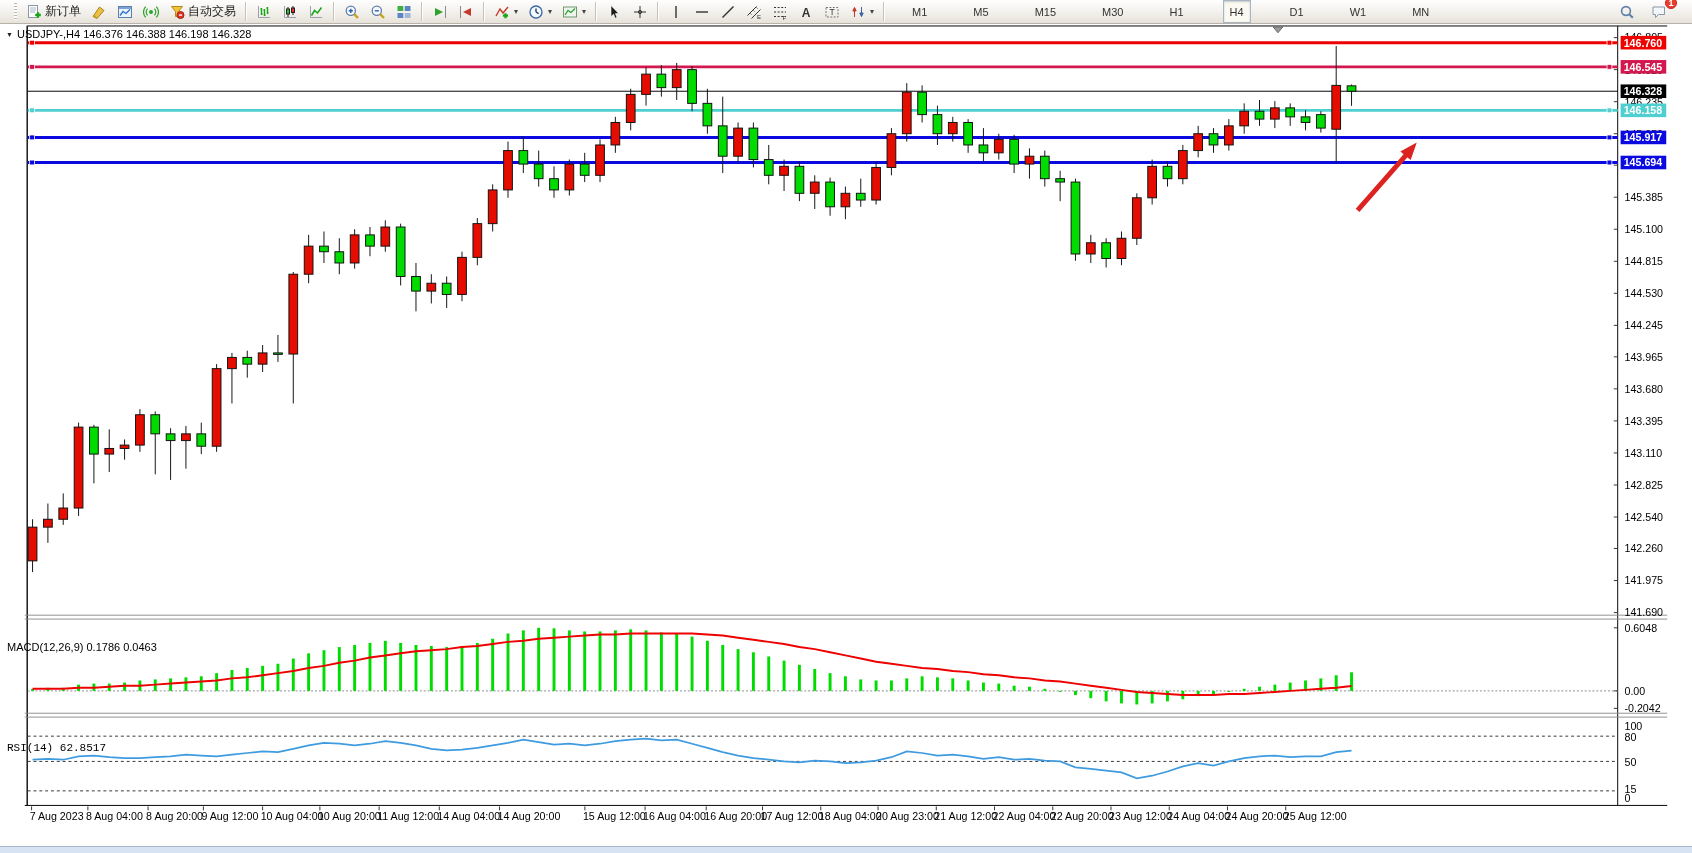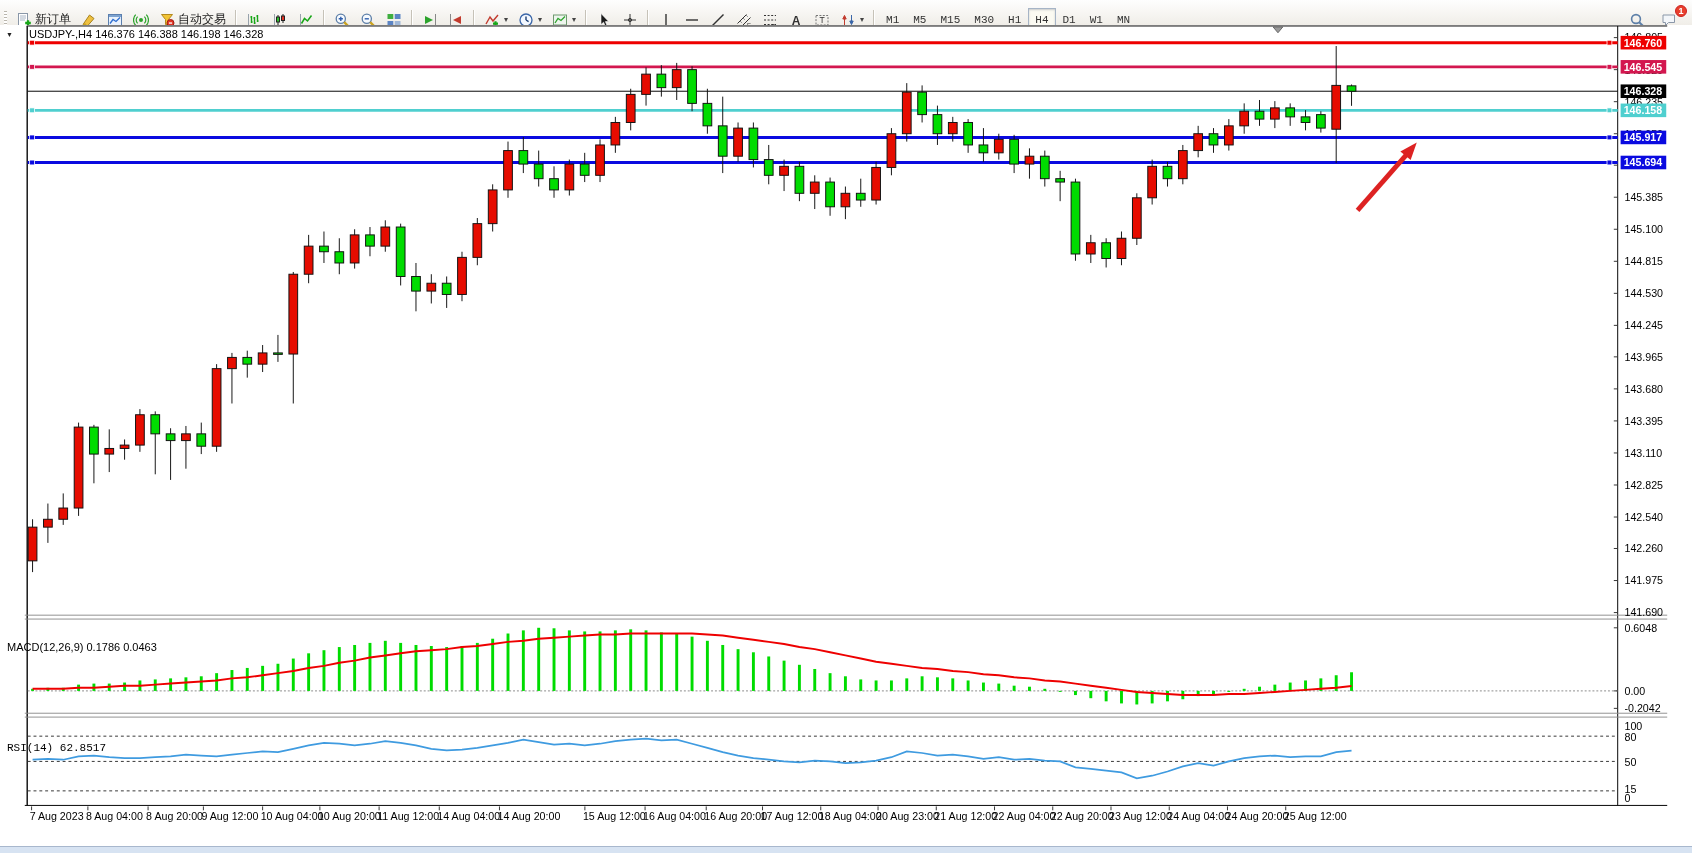--- a/index.html
+++ b/index.html
@@ -1,40 +1,40 @@
 <!DOCTYPE html>
 <html><head>
 <meta charset="utf-8">
 <style>
   html,body{margin:0;padding:0;background:#fff;}
   body{width:1692px;height:853px;overflow:hidden;position:relative;
        font-family:"Liberation Sans","DejaVu Sans",sans-serif;-webkit-font-smoothing:antialiased;}
   
-  .toolbar{position:absolute;top:0;left:0;width:1692px;height:40px;
+  .toolbar{position:absolute;top:0;left:0;width:1692px;height:24px;
     background:linear-gradient(#fefefe,#efece6 70%,#e7e3da);
-    border-bottom:1px solid #b7b3aa;display:flex;align-items:center;padding:0 2px;box-sizing:border-box;}
+    border-bottom:1px solid #b7b3aa;display:flex;align-items:center;padding:0 12px;box-sizing:border-box;}
   .tb{height:21px;display:inline-flex;align-items:center;gap:3px;padding:0 3px;margin:0 1px;
       border:1px solid transparent;border-radius:2px;cursor:default;white-space:nowrap;}
   .tb svg{display:block}
   .tb .lbl{font-size:12px;color:#1d1d1d;}
   .tb .dd{font-size:8px;color:#444;margin-left:1px;}
-  .tf{font-size:11px;color:#333;padding:0 6px;height:21px;display:inline-flex;align-items:center;margin:0;border:1px solid transparent;font-family:Liberation Mono, monospace;}
+  .tf{font-size:11px;color:#333;padding:0 6px;height:21px;display:inline-flex;align-items:center;margin:16px;border:1px solid transparent;}
   .tf.active{background:#fbfaf2;border:1px solid #a6b4c6;box-shadow:inset 0 1px 2px rgba(80,90,110,.3);}
   .sep{width:1px;height:19px;background:#c6c2b8;border-right:1px solid #fff;margin:0 4px;}
   .grip{width:3px;height:17px;margin:0 4px 0 2px;
         background-image:repeating-linear-gradient(#b9b5ac 0 1px,#fff 1px 3px);}
   .tb-right{margin-left:auto;display:flex;align-items:center;gap:6px;padding-right:8px;}
   .chat-wrap{position:relative;display:inline-flex;}
   .badge{position:absolute;top:-4px;right:-7px;min-width:12px;height:12px;border-radius:7px;background:#e8402e;
          color:#fff;font-size:9px;font-weight:bold;display:flex;align-items:center;justify-content:center;padding:0 2px;
          border:1px solid #c22;box-sizing:border-box;}
   
   .chart-window{position:absolute;top:25px;left:0;width:1692px;height:828px;background:#fff;}
   .chart-window svg{position:absolute;top:0;left:0;}
-  .overlay{position:absolute;font-size:11px;color:#000;z-index:5;display:flex;align-items:center;gap:16px;}
+  .overlay{position:absolute;font-size:11px;color:#000;z-index:5;display:flex;align-items:center;gap:4px;}
   .tri{font-size:7px;color:#222;}
   .status-strip{position:absolute;left:0;bottom:0;width:1692px;height:6px;background:#d7e3f2;border-top:1px solid #a8b7cd;}
 </style>
 </head>
 <body>
 
 <div class="toolbar" id="toolbar">
     <span class="grip"></span>
     <span class="tb">
       <svg width="16" height="16" viewBox="0 0 16 16">

